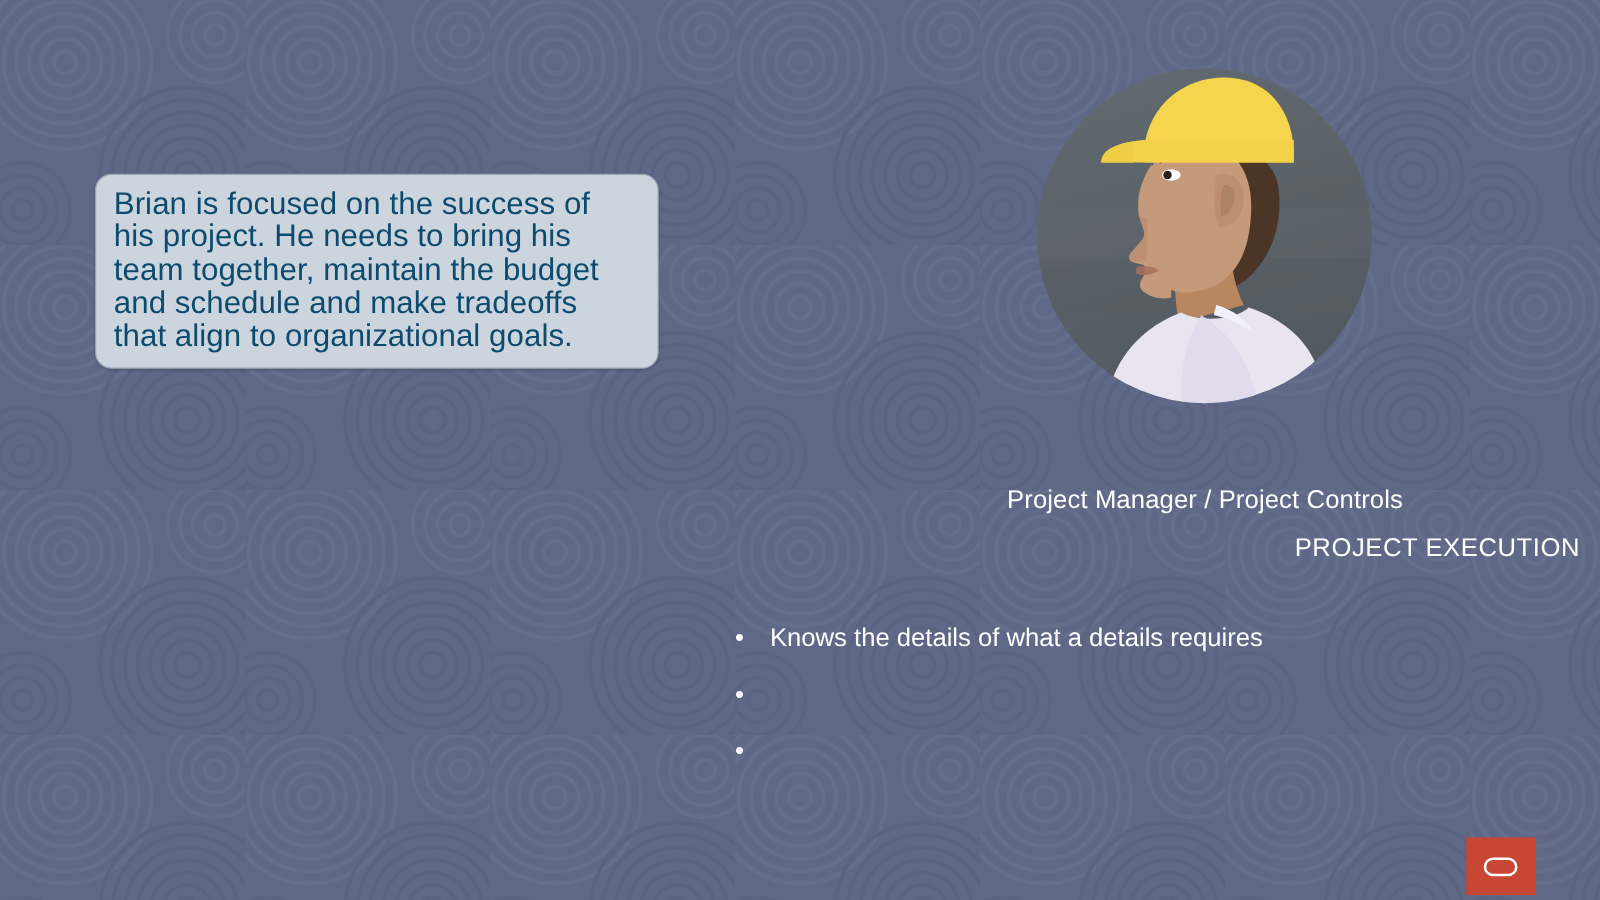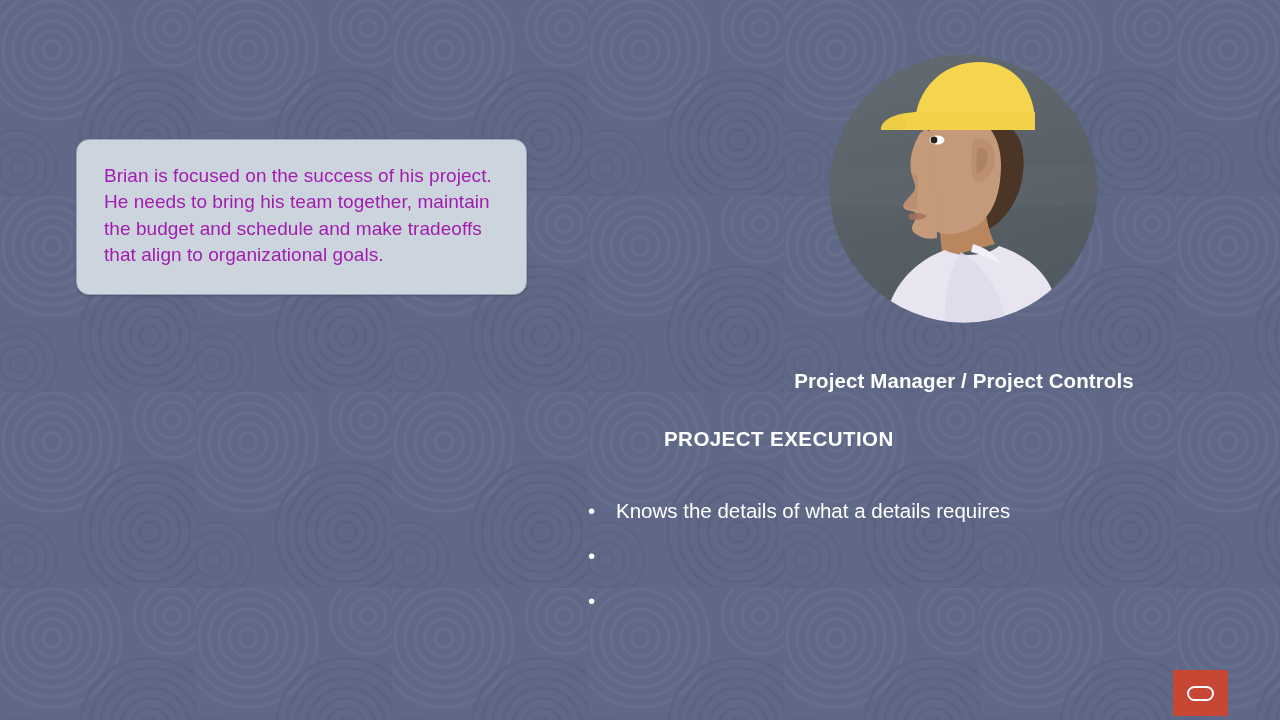--- a/index.html
+++ b/index.html
@@ -36,61 +36,61 @@
     min-height: 144px;
     box-sizing: border-box;
     background: #ccd5dd;
     border: 1px solid #9aa6b4;
     border-radius: 13px;
     padding: 10px 16px 12px 14px;
     z-index: 3;
     box-shadow: 0 1px 2px rgba(20,26,40,0.30);
   }
   #bubble-text {
-    margin: 13px;
-    color: #a21caf;
-    font-size: 19px;
+    margin: 0;
+    color: #0c4a6e;
+    font-size: 25px;
     line-height: 26.4px;
     letter-spacing: 0.05px;
     white-space: pre-line;
   }
 
   
   #avatar {
     position: absolute;
     left: 823px;
     top: 48px;
     width: 281px;
     height: 281px;
     z-index: 2;
   }
   #avatar svg { display: block; width: 100%; height: 100%; }
 
   
   #role-title {
     position: absolute;
     left: 664px;
-    top: 369px;
+    top: 388px;
     width: 600px;
     text-align: center;
     color: #ffffff;
     font-size: 20.5px;
-    font-weight: bold;
+    font-weight: normal;
     letter-spacing: 0.1px;
     z-index: 3;
   }
   #role-subtitle {
     position: absolute;
     left: 664px;
     top: 427px;
     width: 600px;
-    text-align: left;
-    color: #ffffff;
-    font-size: 20.5px;
-    font-weight: bold;
+    text-align: right;
+    color: #ffffff;
+    font-size: 20.5px;
+    font-weight: normal;
     letter-spacing: 0.45px;
     z-index: 3;
   }
 
   #bullet-list {
     position: absolute;
     left: 586px;
     top: 498px;
     width: 640px;
     margin: 0;

